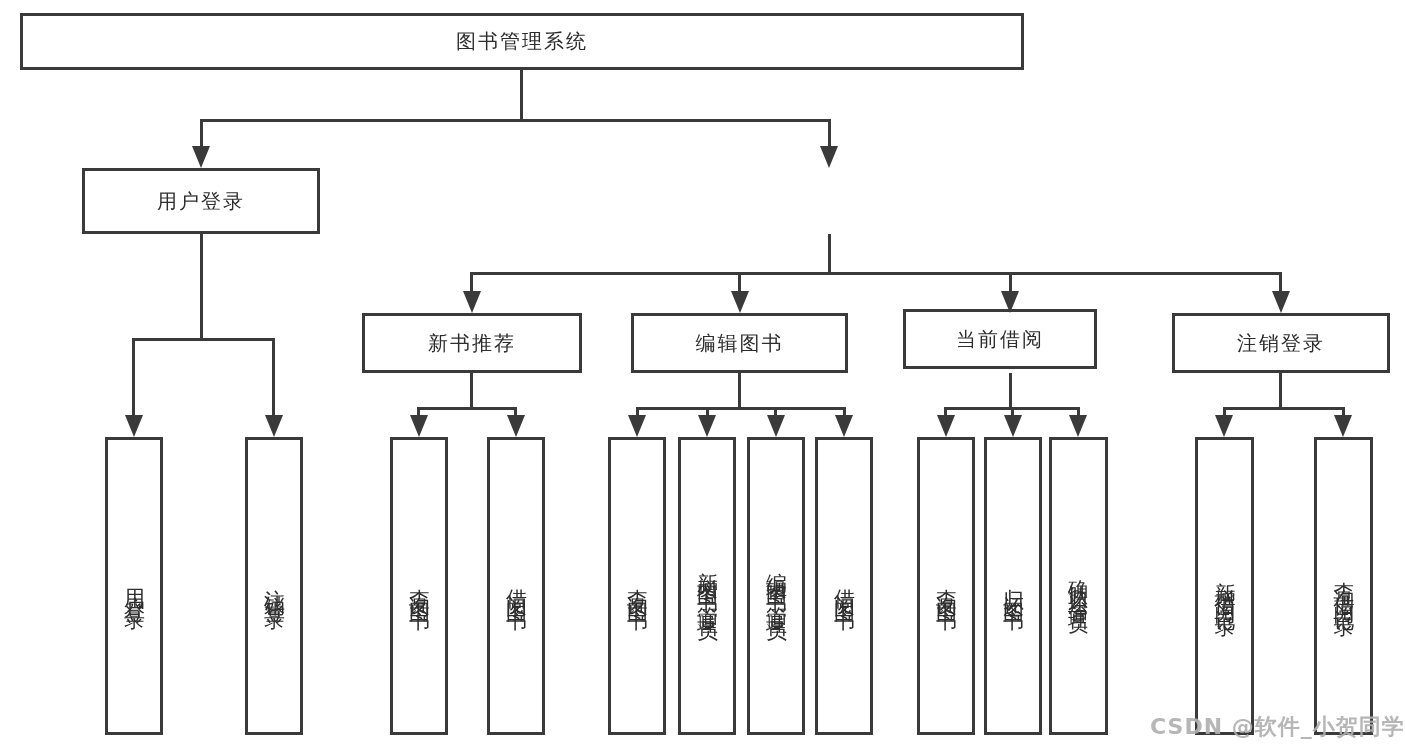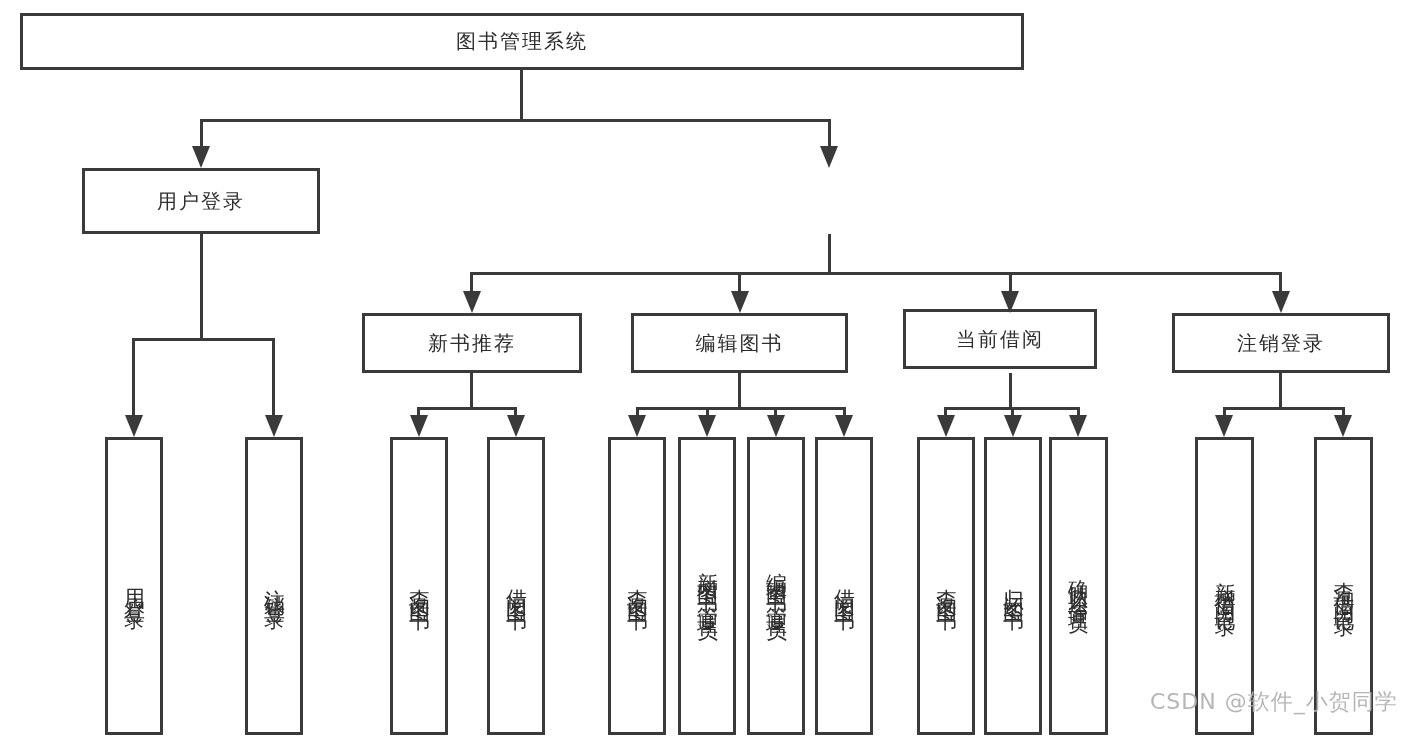--- a/index.html
+++ b/index.html
@@ -23,22 +23,22 @@
     font-size:21px;letter-spacing:7px;line-height:1;color:#2d2d2d;
     white-space:nowrap;
   }
   .ln{position:absolute;background:#3a3a3a;z-index:1;}
   .ar{
     position:absolute;width:0;height:0;z-index:3;
     border-left:9px solid transparent;border-right:9px solid transparent;
     border-top:22px solid #3a3a3a;
   }
   .watermark{
-    position:absolute;left:1150px;top:687px;z-index:6;
-    font-size:22px;color:rgba(176,176,176,0.92);letter-spacing:1px;white-space:nowrap;
+    position:absolute;left:1150px;top:712px;z-index:6;
+    font-size:22px;color:rgba(176,176,176,0.92);letter-spacing:1px;white-space:nowrap;font-weight:bold;
   }
 </style>
 </head>
 <body>
 
 <div class="canvas">
 
   <div class="box" style="left:20px;top:13px;width:1004px;height:57px;">图书管理系统</div>
 
   <div class="ln" style="left:520px;top:70px;width:3px;height:52px;"></div>

